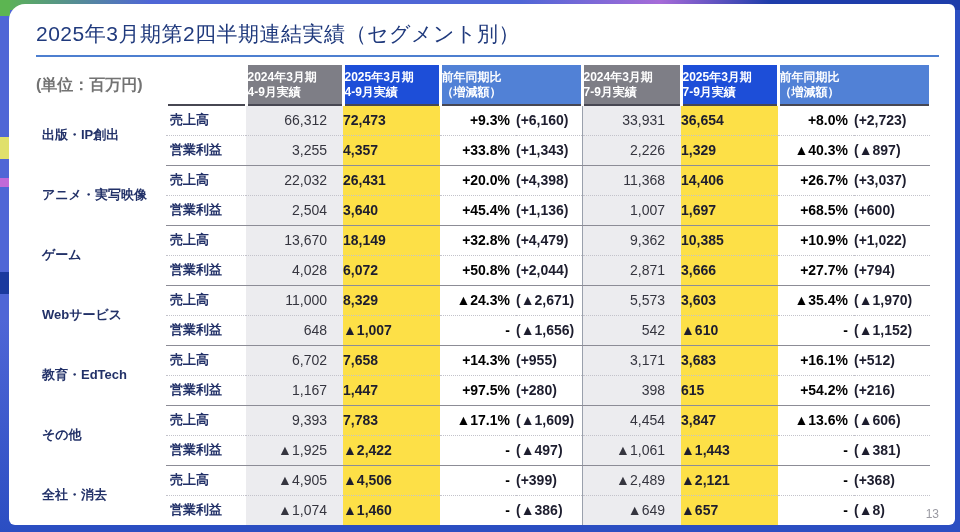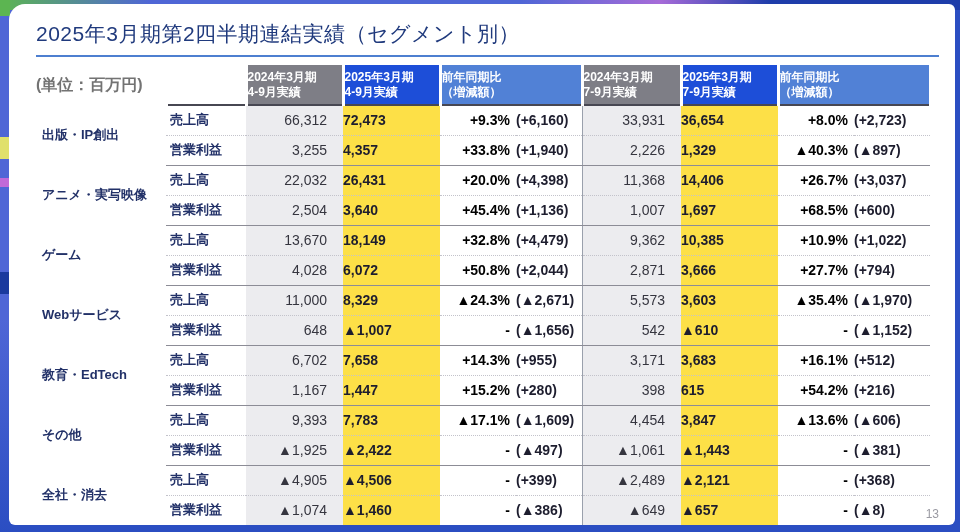--- a/index.html
+++ b/index.html
@@ -142,21 +142,21 @@
           <td class="c-prev col-div">33,931</td>
           <td class="c-curr">36,654</td>
           <td class="c-pct">+8.0%</td>
           <td class="c-amt">(+2,723)</td>
         </tr>
         <tr class="r-profit">
           <td class="c-metric">営業利益</td>
           <td class="c-prev">3,255</td>
           <td class="c-curr">4,357</td>
           <td class="c-pct">+33.8%</td>
-          <td class="c-amt">(+1,940)</td>
+          <td class="c-amt">(+1,343)</td>
           <td class="c-prev col-div">2,226</td>
           <td class="c-curr">1,329</td>
           <td class="c-pct">▲40.3%</td>
           <td class="c-amt">(▲897)</td>
         </tr>
 
         <tr class="r-sales">
           <td class="c-seg" rowspan="2">アニメ・実写映像</td>
           <td class="c-metric">売上高</td>
           <td class="c-prev">22,032</td>
@@ -237,21 +237,21 @@
           <td class="c-amt">(+955)</td>
           <td class="c-prev col-div">3,171</td>
           <td class="c-curr">3,683</td>
           <td class="c-pct">+16.1%</td>
           <td class="c-amt">(+512)</td>
         </tr>
         <tr class="r-profit">
           <td class="c-metric">営業利益</td>
           <td class="c-prev">1,167</td>
           <td class="c-curr">1,447</td>
-          <td class="c-pct">+15.2%</td>
+          <td class="c-pct">+97.5%</td>
           <td class="c-amt">(+280)</td>
           <td class="c-prev col-div">398</td>
           <td class="c-curr">615</td>
           <td class="c-pct">+54.2%</td>
           <td class="c-amt">(+216)</td>
         </tr>
 
         <tr class="r-sales">
           <td class="c-seg" rowspan="2">その他</td>
           <td class="c-metric">売上高</td>

